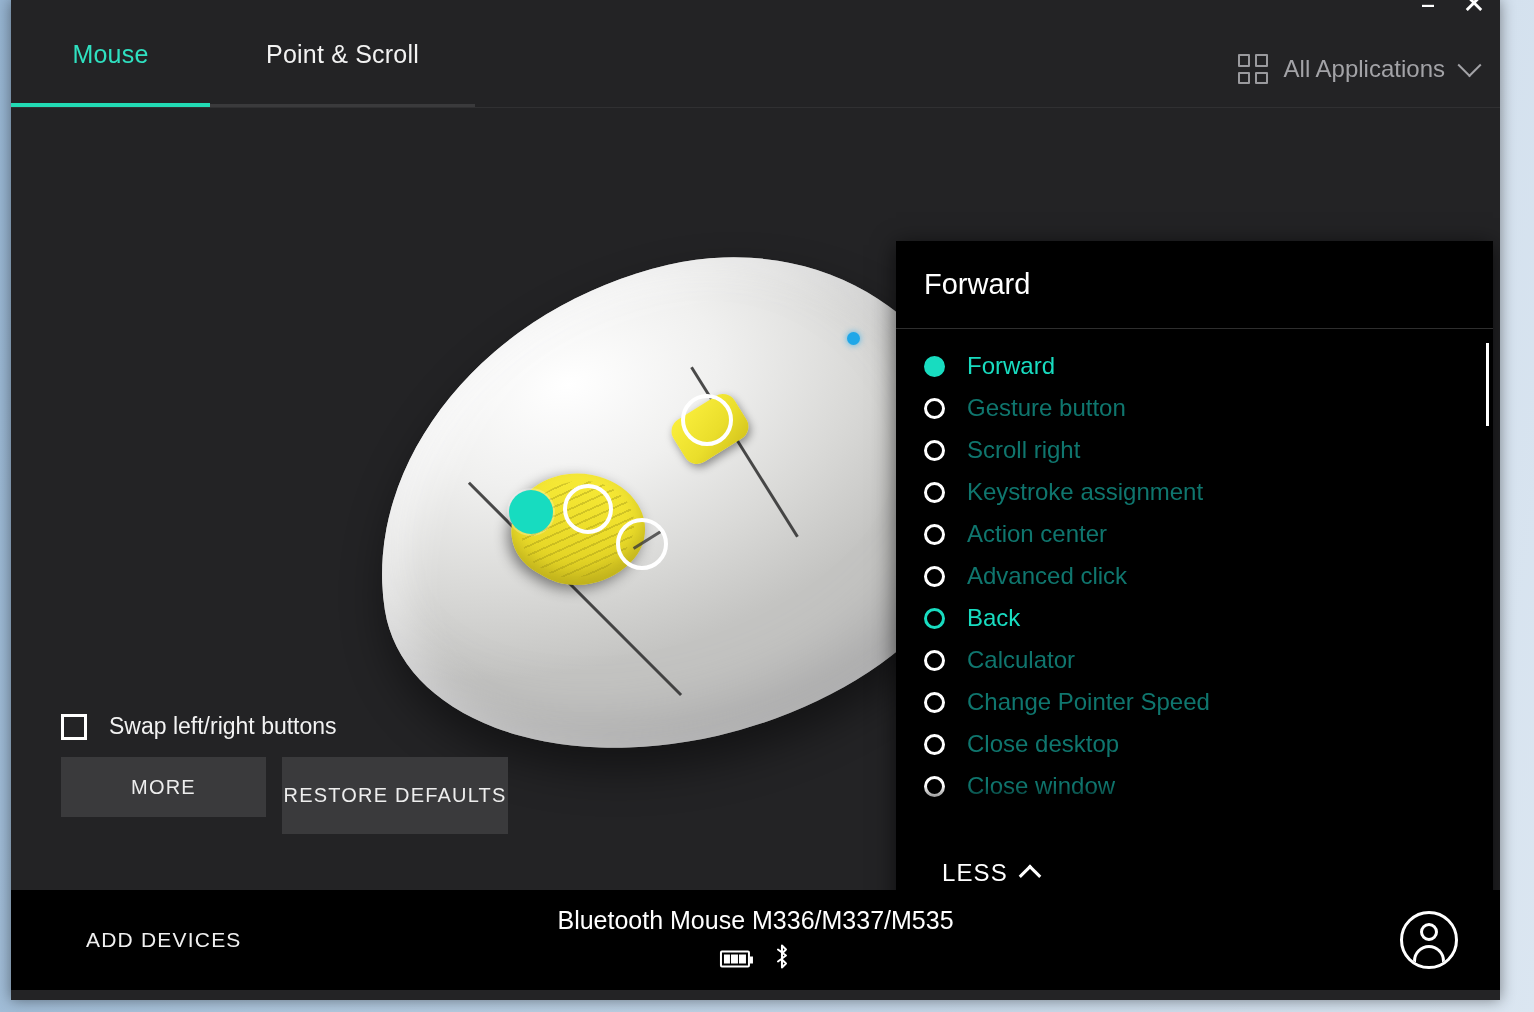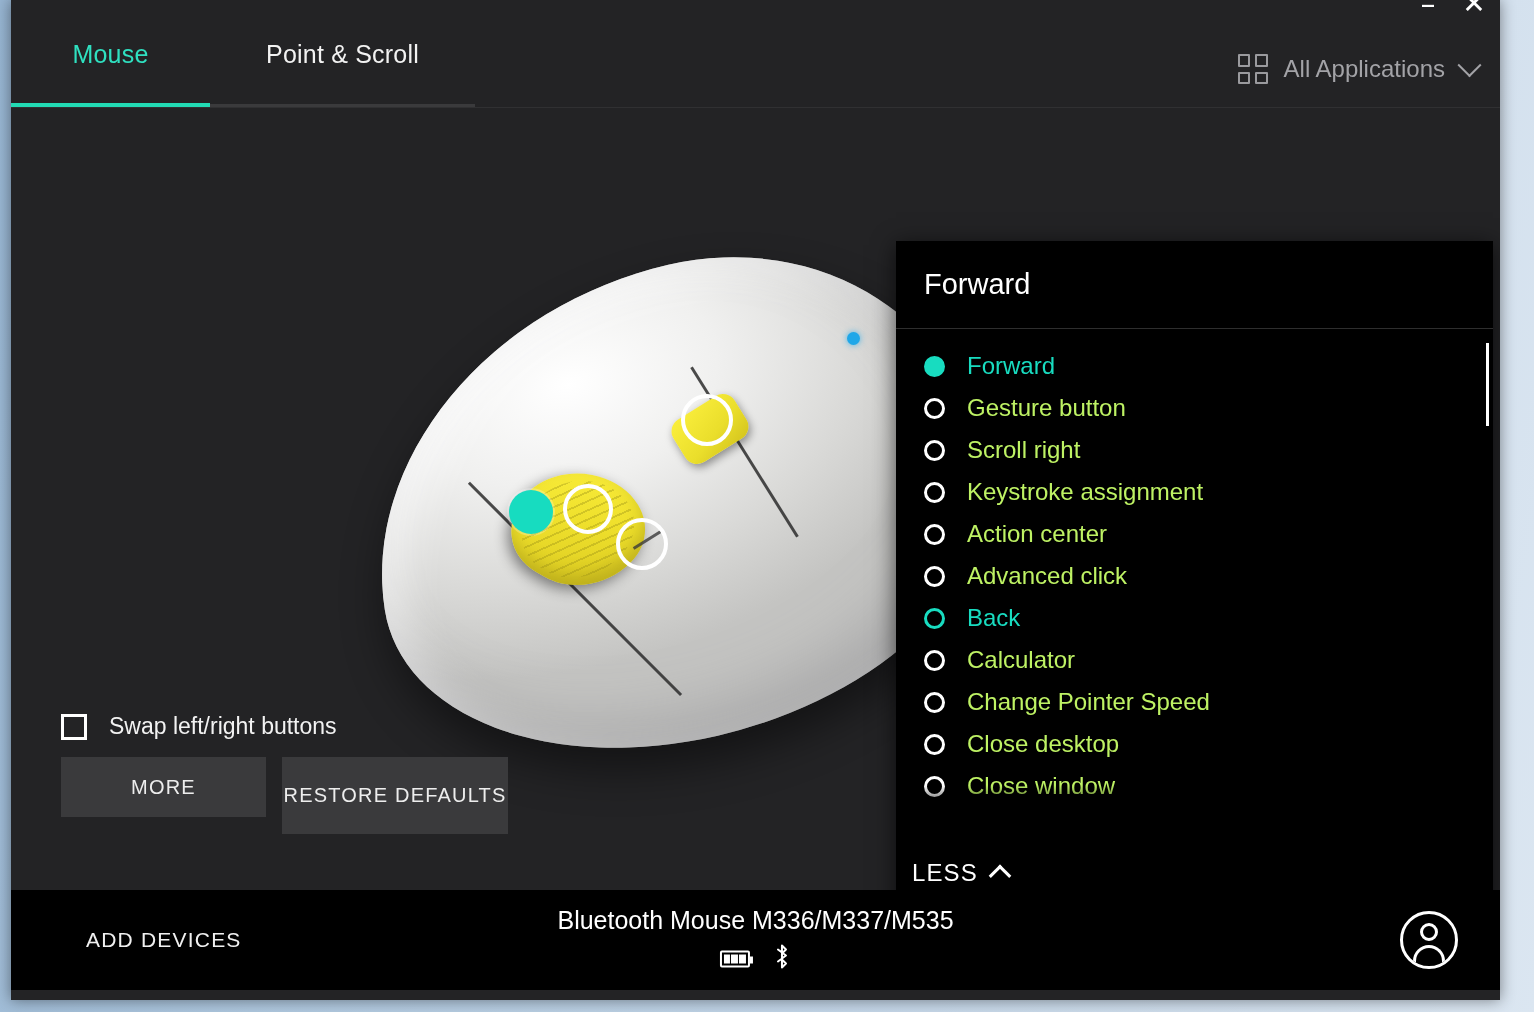--- a/index.html
+++ b/index.html
@@ -309,21 +309,21 @@
     position: relative;
     flex: 1;
     overflow: hidden;
     padding-top: 16px;
   }
   .opt {
     height: 42px;
     display: flex; align-items: center; gap: 22px;
     padding-left: 28px;
     cursor: pointer;
-    color: #bef264;
+    color: #0f766e;
     font-size: 24px;
   }
   .opt .radio {
     width: 21px; height: 21px; border-radius: 50%;
     border: 3px solid #ffffff;
     flex: none;
     box-sizing: border-box;
   }
   .opt.selected { color: #18dcc0; }
   .opt.selected .radio { background: #18dcc0; border-color: #18dcc0; }
@@ -345,21 +345,21 @@
   .panel-scroll-thumb {
     position: absolute;
     right: 4px; top: 14px;
     width: 3px; height: 83px;
     background: #ffffff;
     cursor: pointer;
   }
   .panel-footer {
     height: 92px;
     display: flex; align-items: center;
-    padding-left: 16px;
+    padding-left: 46px;
     flex: none;
   }
   .less-btn {
     display: flex; align-items: center; gap: 14px;
     color: #ffffff; font-size: 24px; letter-spacing: 1.1px;
     cursor: pointer;
   }
   .chev-up {
     width: 16px; height: 16px;
     border-left: 3px solid #ffffff;

